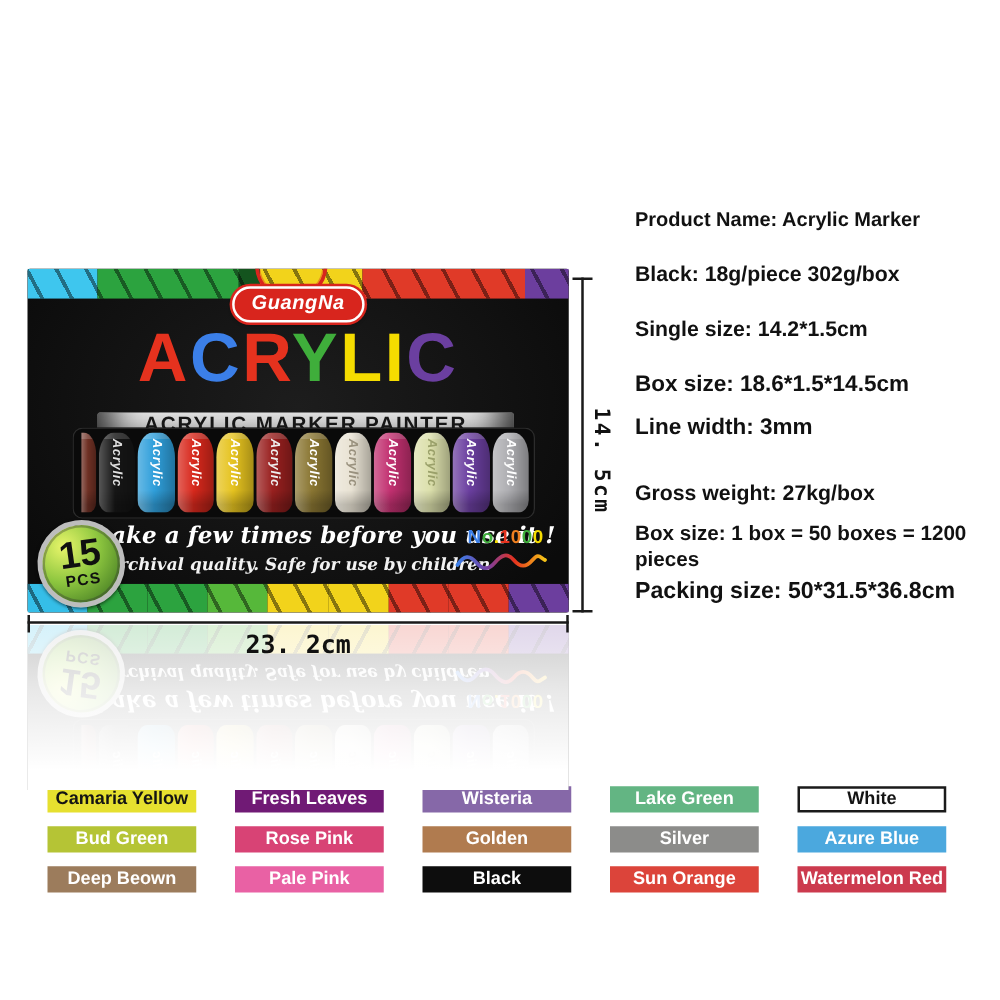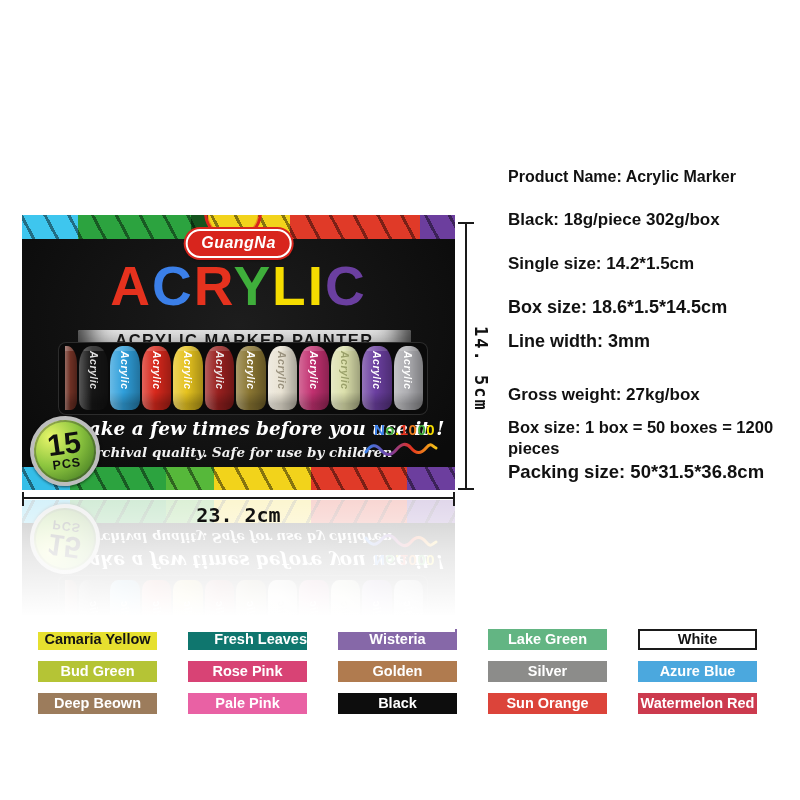--- a/index.html
+++ b/index.html
@@ -233,21 +233,21 @@
       </div>
   </div>
 
   <div class="dim-v-line"></div>
   <div class="dim-v-label">14. 5cm</div>
   <div class="dim-h-line"></div>
   <div class="dim-h-label">23. 2cm</div>
 
   <div class="swatch-grid">
       <div class="swatch" style="background: rgb(230, 224, 47); color: rgb(20, 20, 20);">Camaria Yellow</div>
-      <div class="swatch" style="background: #0f766e; color: rgb(255, 255, 255); text-align: right;">Fresh Leaves</div>
+      <div class="swatch" style="background: #701a75; color: rgb(255, 255, 255);">Fresh Leaves</div>
       <div class="swatch" style="background: rgb(134, 104, 168); color: rgb(255, 255, 255);">Wisteria</div>
       <div class="swatch" style="background: rgb(99, 181, 131); color: rgb(255, 255, 255);">Lake Green</div>
       <div class="swatch bordered" style="background: rgb(255, 255, 255); color: rgb(20, 20, 20);">White</div>
       <div class="swatch" style="background: rgb(181, 196, 53); color: rgb(255, 255, 255);">Bud Green</div>
       <div class="swatch" style="background: rgb(216, 67, 117); color: rgb(255, 255, 255);">Rose Pink</div>
       <div class="swatch" style="background: rgb(176, 123, 79); color: rgb(255, 255, 255);">Golden</div>
       <div class="swatch" style="background: rgb(140, 140, 138); color: rgb(255, 255, 255);">Silver</div>
       <div class="swatch" style="background: rgb(75, 168, 222); color: rgb(255, 255, 255);">Azure Blue</div>
       <div class="swatch" style="background: rgb(156, 124, 92); color: rgb(255, 255, 255);">Deep Beown</div>
       <div class="swatch" style="background: rgb(233, 97, 164); color: rgb(255, 255, 255);">Pale Pink</div>

